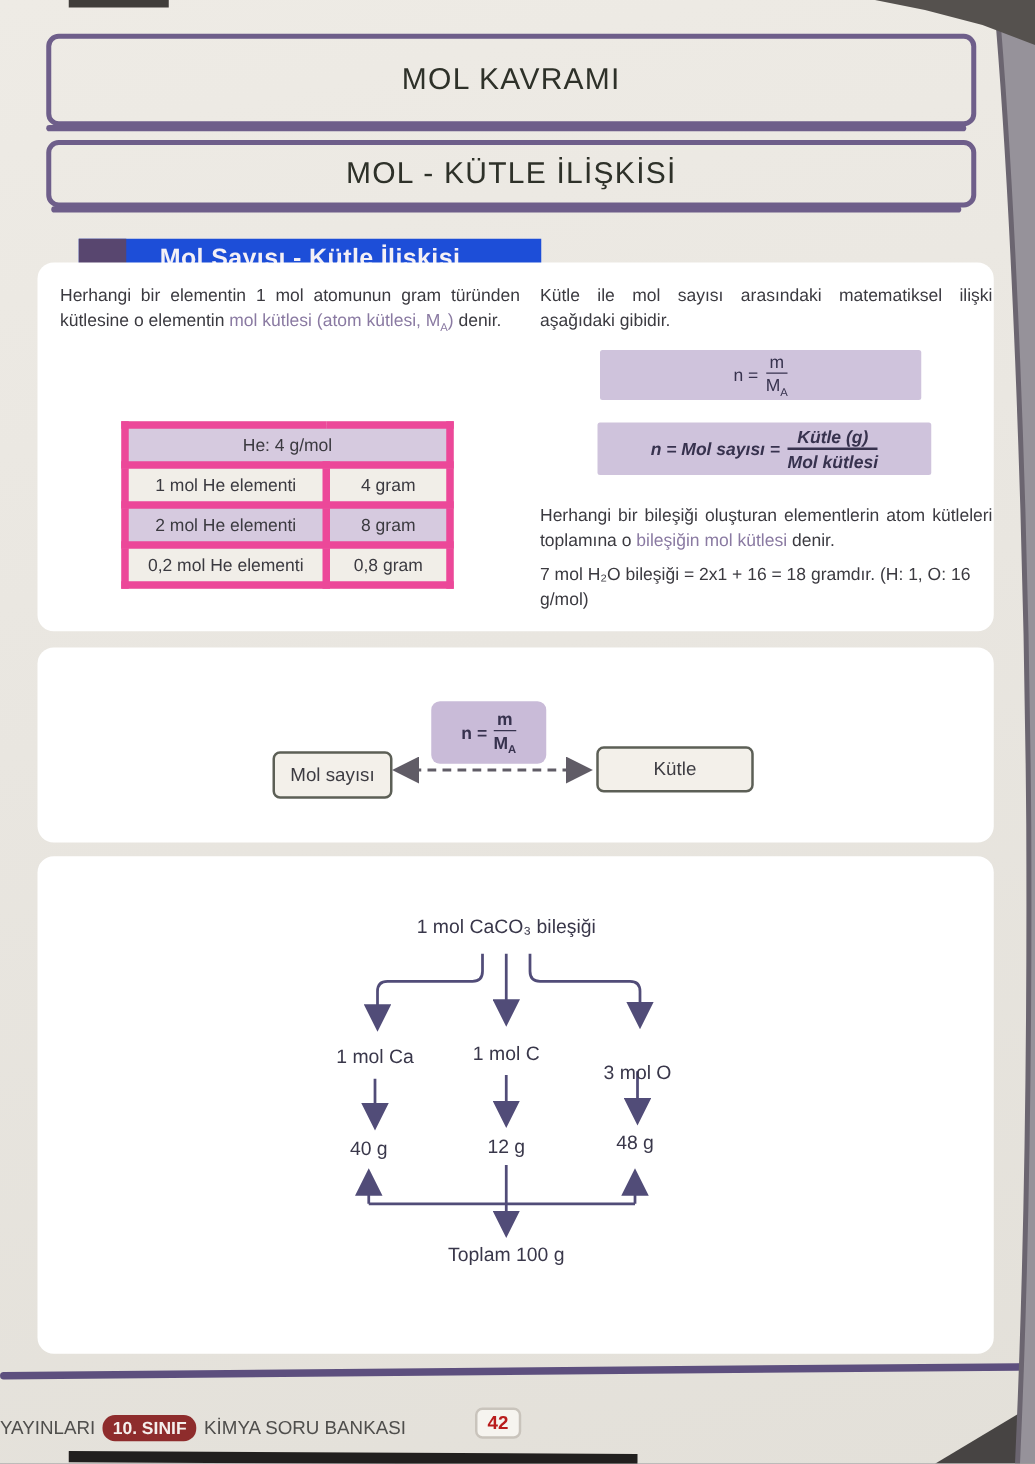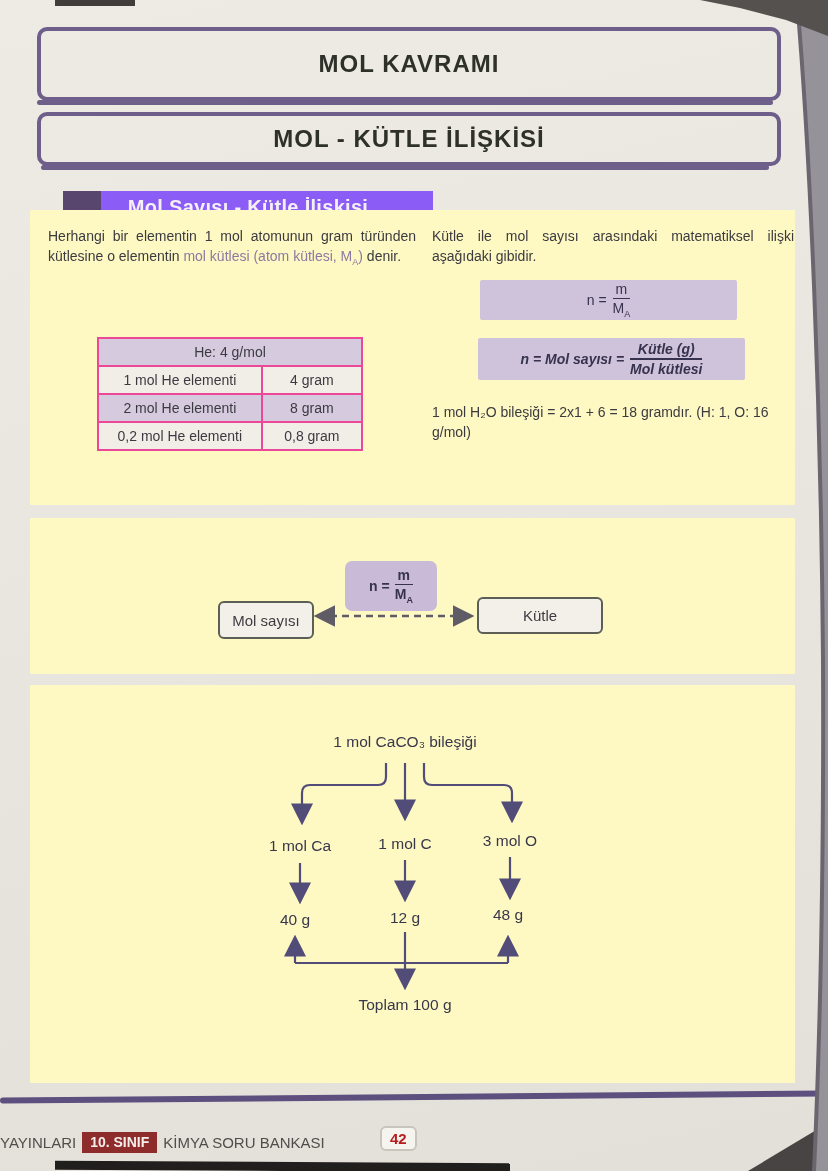--- a/index.html
+++ b/index.html
@@ -14,47 +14,47 @@
     overflow:hidden;
     background:#a29ea1;
   }
   .paper{
     position:absolute;inset:0;
     background:linear-gradient(168deg,#eeebe5 0%,#e9e6e0 45%,#e3e0d9 100%);
   }
   
   .panel{
     position:absolute;
-    background:#fef9c3;
-    border-radius:1px;
+    background:#ffffff;
+    border-radius:13px;
   }
   
   .banner{
     position:absolute;
     border:4px solid #6e5e8a;
     border-radius:10px;
     display:flex;align-items:center;justify-content:center;
     background:transparent;
   }
   .banner .txt{
-    font-weight:bold;
+    font-weight:normal;
     font-size:24px;
     letter-spacing:1px;
     color:#2e3129;
   }
   .rule{
     position:absolute;
     background:#6e5e8a;
     border-radius:3px;
   }
   
   .section-header{
     position:absolute;
     left:63px;top:191px;width:370px;height:32px;
-    background:#8b5cf6;
+    background:#1d4ed8;
     display:flex;align-items:center;justify-content:center;
   }
   .section-header::before{
     content:"";
     position:absolute;left:0;top:0;bottom:0;width:38px;
     background:#58466f;
   }
   .section-header .txt{
     position:relative;
     color:#f4f0f6;
@@ -73,21 +73,21 @@
   sub.small{font-size:9px;}
   
   .he-table{
     position:absolute;left:67px;top:127px;width:266px;
     border:2px solid #8b857f;
     border-collapse:collapse;
     font-size:14px;color:#3b3a40;
     background:#f1eee8;
   }
   .he-table td{
-    border:2px solid #ec4899;
+    border:6px solid #ec4899;
     text-align:center;
     padding:5px 4px;
   }
   .he-table tr.purple td{background:#d6cadf;}
   .he-table tr.header td{background:#d6cadf;font-weight:normal;}
   
   .formula-box{
     position:absolute;
     background:#cfc3dc;
     display:flex;align-items:center;justify-content:center;
@@ -124,21 +124,21 @@
   
   .footer{
     position:absolute;left:0;top:1126px;width:820px;height:32px;
     display:flex;align-items:center;
     font-size:15px;color:#4f4e4c;
   }
   .badge{
     background:#8e2c2c;
     color:#f5efec;
     font-weight:bold;
-    border-radius:0;
+    border-radius:10px;
     padding:2px 8px 3px 8px;
     margin:0 6px;
     font-size:14px;
   }
   .pagenum{
     position:absolute;left:380px;top:0px;
     background:#f6f4ef;
     border:2px solid #c9c4bc;
     border-radius:6px;
     padding:2px 8px;
@@ -220,21 +220,22 @@
     <div class="formula-box italic" style="left:448px;top:128px;width:267px;height:42px;">
       <span>n = Mol sayısı =</span>
       <span class="frac">
         <span>Kütle (g)</span>
         <span class="bar"></span>
         <span>Mol kütlesi</span>
       </span>
     </div>
 
     <div style="position:absolute;left:402px;top:192px;width:362px;">
-      <p class="para" style="margin:0;text-align:left;">1 mol H₂O bileşiği = 2x1 + 6  = 18 gramdır. (H: 1, O: 16 g/mol)</p>
+      <p class="para" style="margin:0 0 6px 0;"><span>Herhangi bir bileşiği oluşturan elementlerin atom kütleleri toplamına o </span><span class="hl">bileşiğin mol kütlesi</span><span> denir.</span></p>
+      <p class="para" style="margin:0;text-align:left;">7 mol H₂O bileşiği = 2x1 + 16  = 18 gramdır. (H: 1, O: 16 g/mol)</p>
     </div>
   </div>
 
   <div class="panel" style="left:30px;top:518px;width:765px;height:156px;">
     <div class="rel-card">
       <span>n =</span>
       <span class="frac">
         <span>m</span>
         <span class="bar"></span>
         <span><span>M</span><sub class="small">A</sub></span>
@@ -272,21 +273,21 @@
         <path d="M480,172 L480,211" marker-end="url(#ah)"></path>
         <path d="M265,278 L265,254" marker-end="url(#ah)"></path>
         <path d="M478,278 L478,254" marker-end="url(#ah)"></path>
         <path d="M265,278 L478,278"></path>
         <path d="M375,247 L375,301" marker-end="url(#ah)"></path>
       </g>
     </svg>
     <div class="tree-label" style="left:375px;top:48px;">1 mol CaCO₃ bileşiği</div>
     <div class="tree-label" style="left:270px;top:152px;">1 mol Ca</div>
     <div class="tree-label" style="left:375px;top:150px;">1 mol C</div>
-    <div class="tree-label" style="left:480px;top:147px;">3 mol O</div>
+    <div class="tree-label" style="left:480px;top:165px;">3 mol O</div>
     <div class="tree-label" style="left:265px;top:226px;">40 g</div>
     <div class="tree-label" style="left:375px;top:224px;">12 g</div>
     <div class="tree-label" style="left:478px;top:221px;">48 g</div>
     <div class="tree-label" style="left:375px;top:311px;">Toplam 100 g</div>
   </div>
 
   <div class="rule" style="left:0px;top:1094px;width:828px;height:6px;transform:rotate(-.5deg);background:#5d4f7e;"></div>
 
   <div class="footer">
     <span>YAYINLARI</span>

